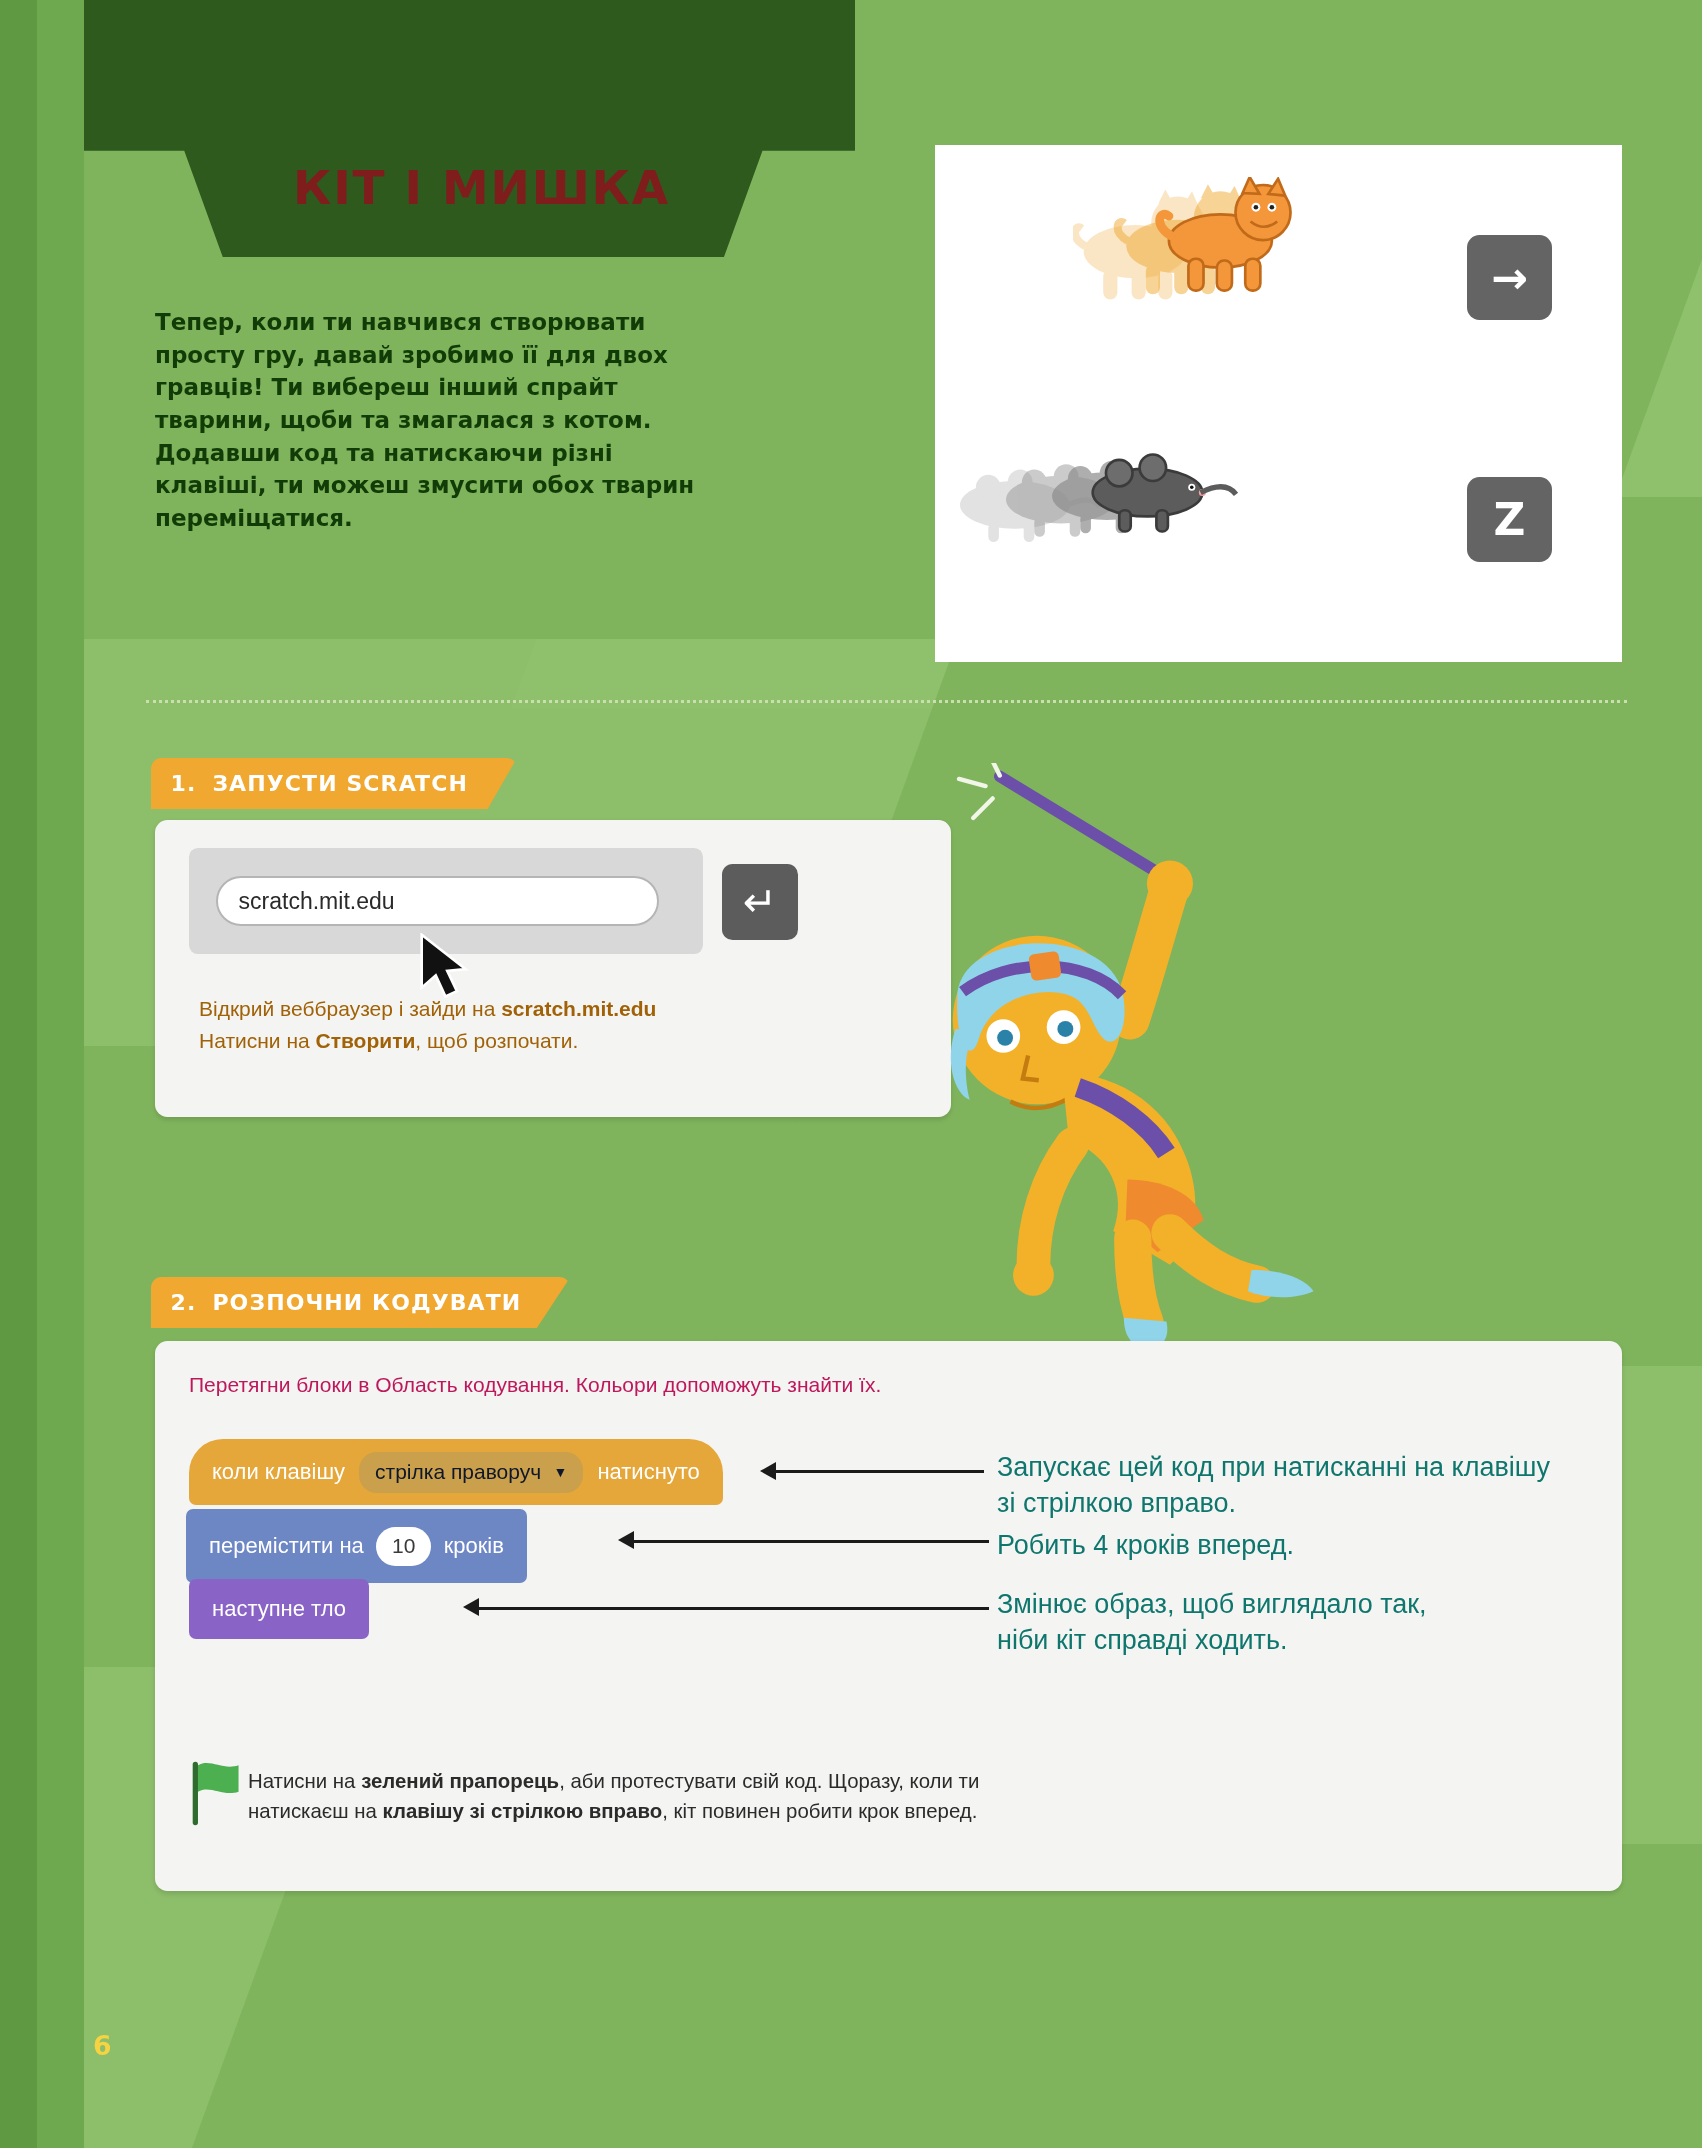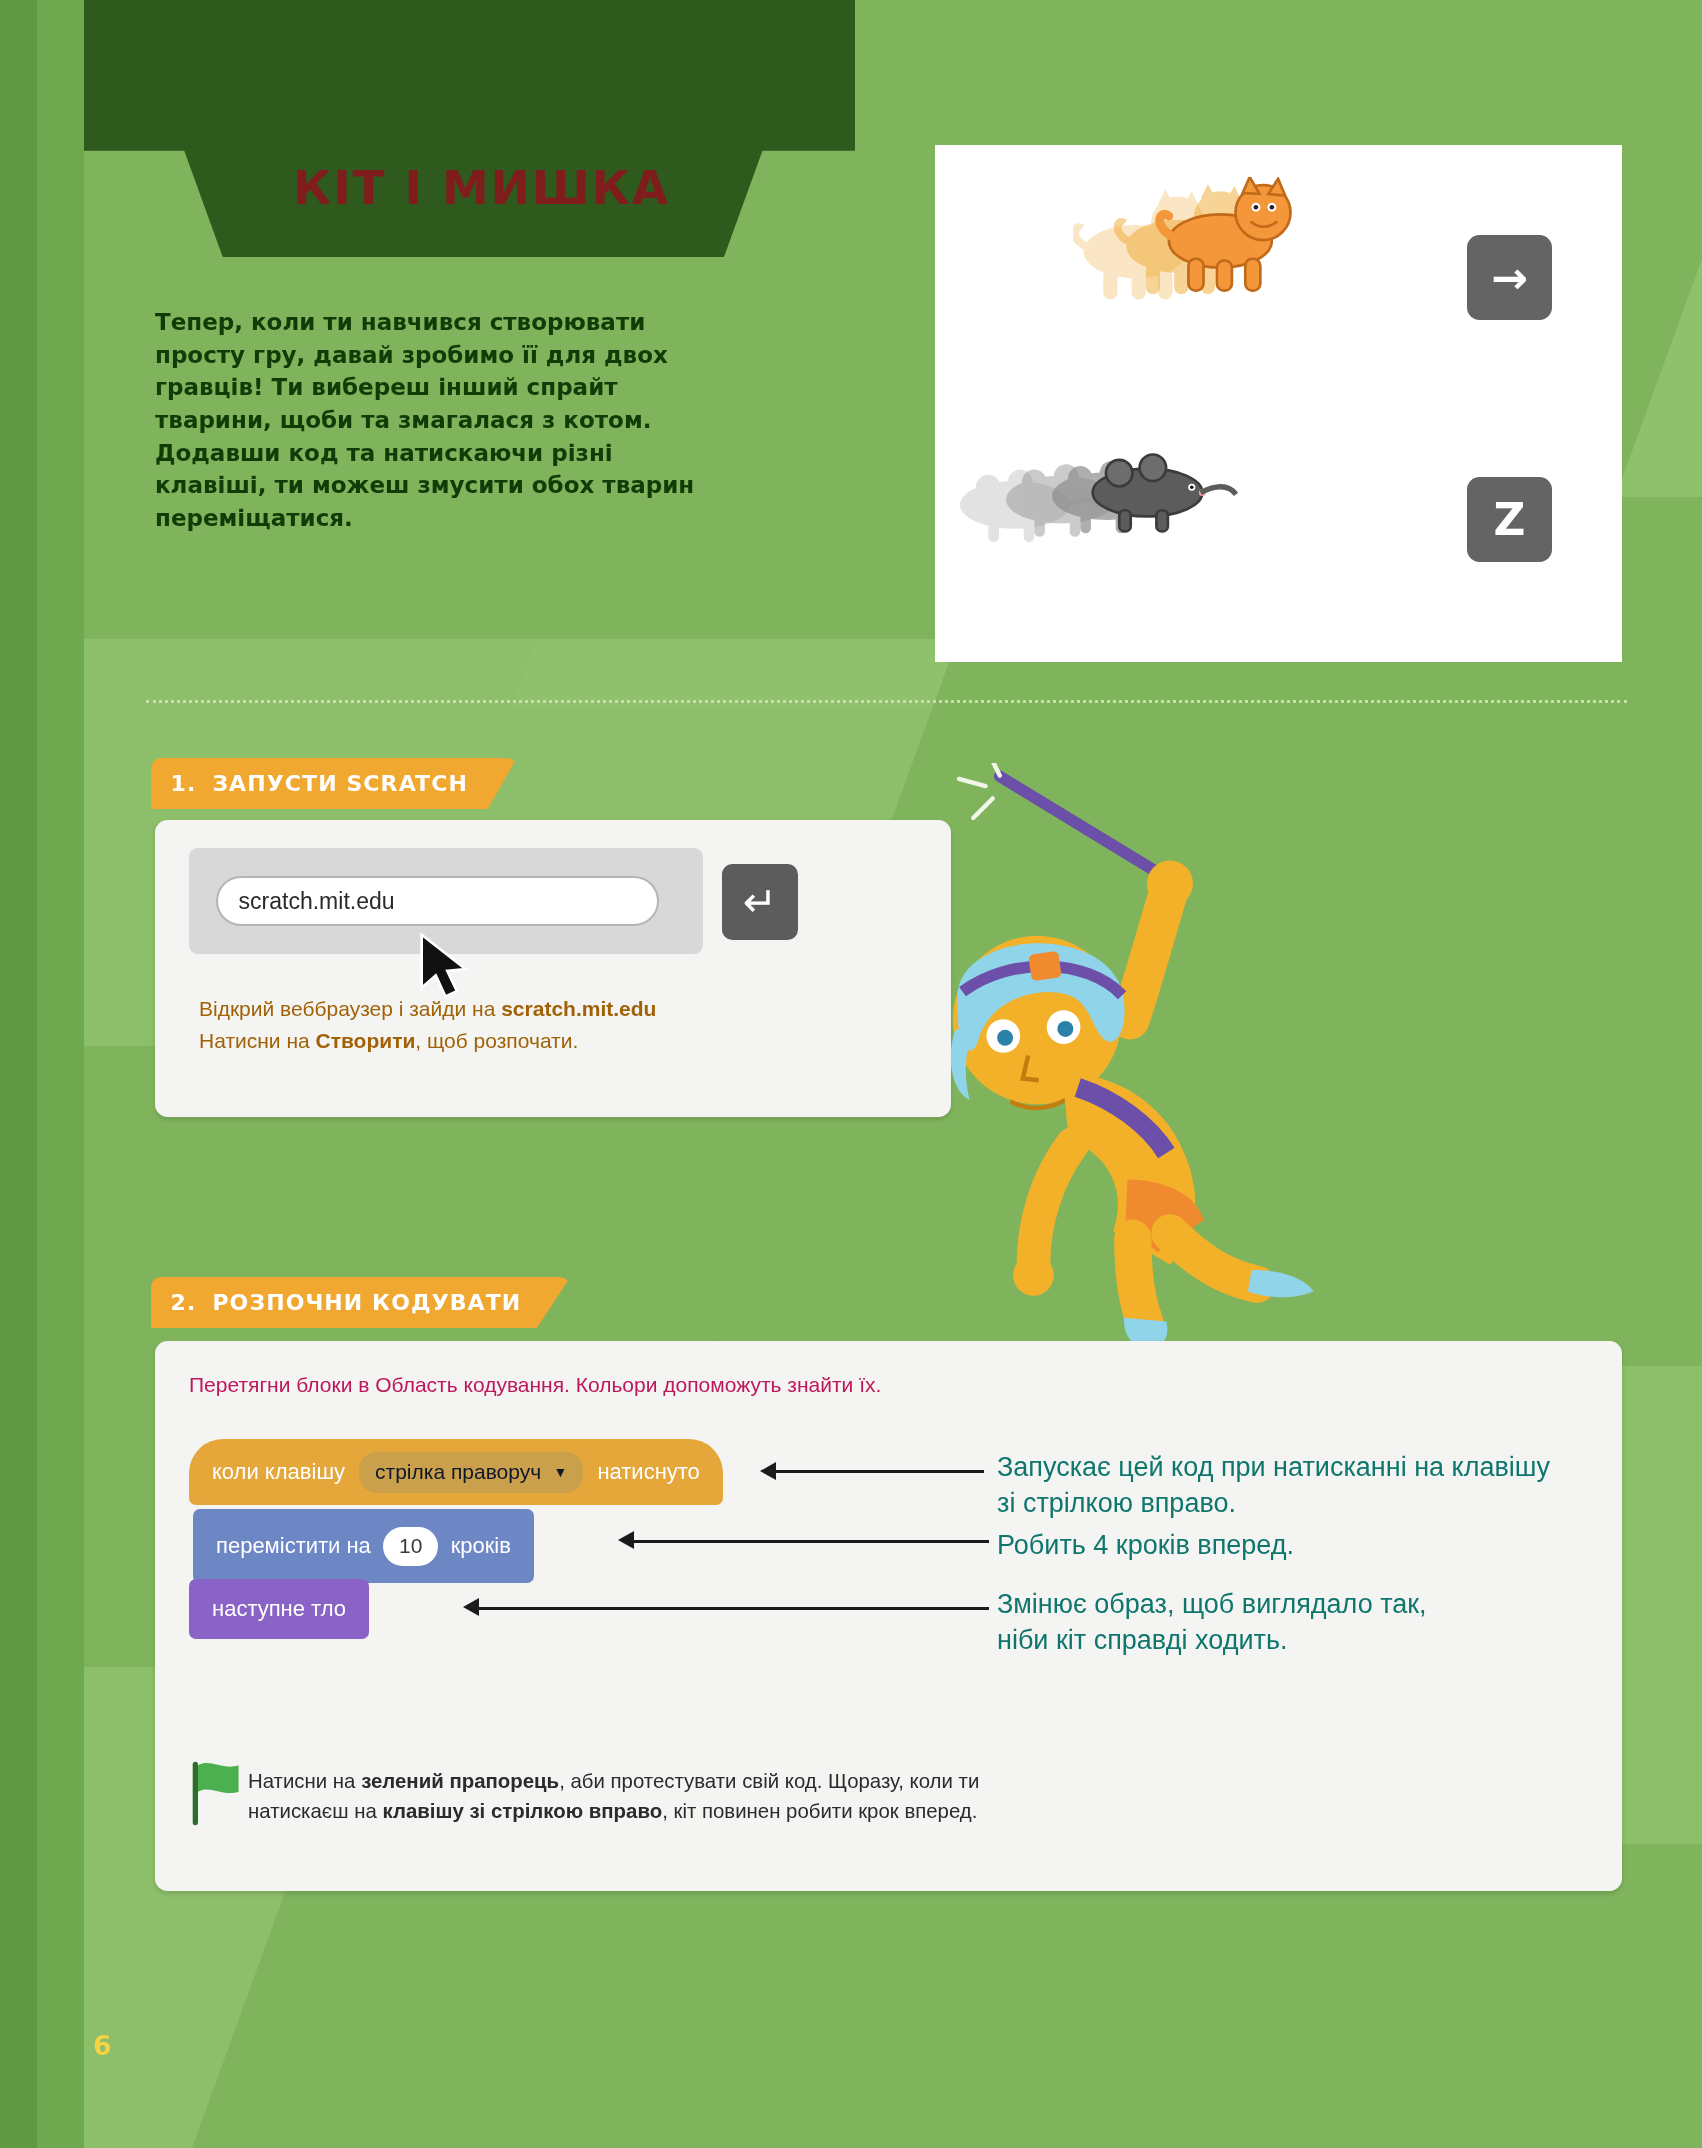--- a/index.html
+++ b/index.html
@@ -225,21 +225,21 @@
     border-radius: 17.7px;
     height: 41px;
     display: flex; align-items: center;
     padding: 0 16px;
     font-size: 21px;
     color: #0f172a;
   }
   .block-dropdown .caret { margin-left: 12.4px; font-size: 14px; }
 
   .block-move {
-    left: 38px; top: 168px;
+    left: 31px; top: 168px;
     height: 74px; padding: 0 23px;
     background: #6d86c4;
   }
   .num-oval {
     margin: 0 12.4px;
     background: #ffffff;
     color: #3a3a3a;
     border-radius: 19.5px;
     height: 39px; min-width: 55px;
     display: flex; align-items: center; justify-content: center;

